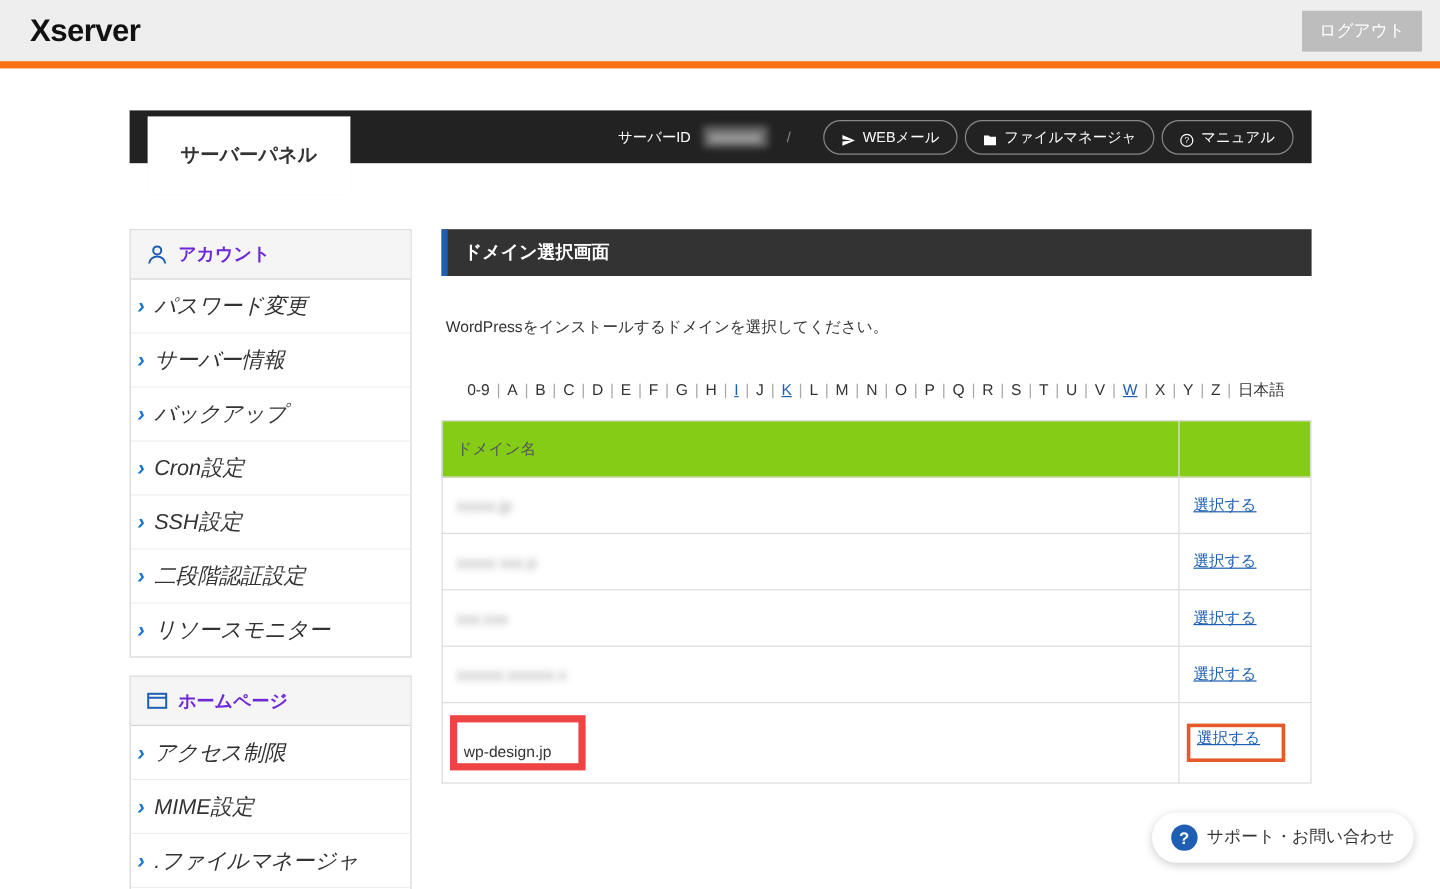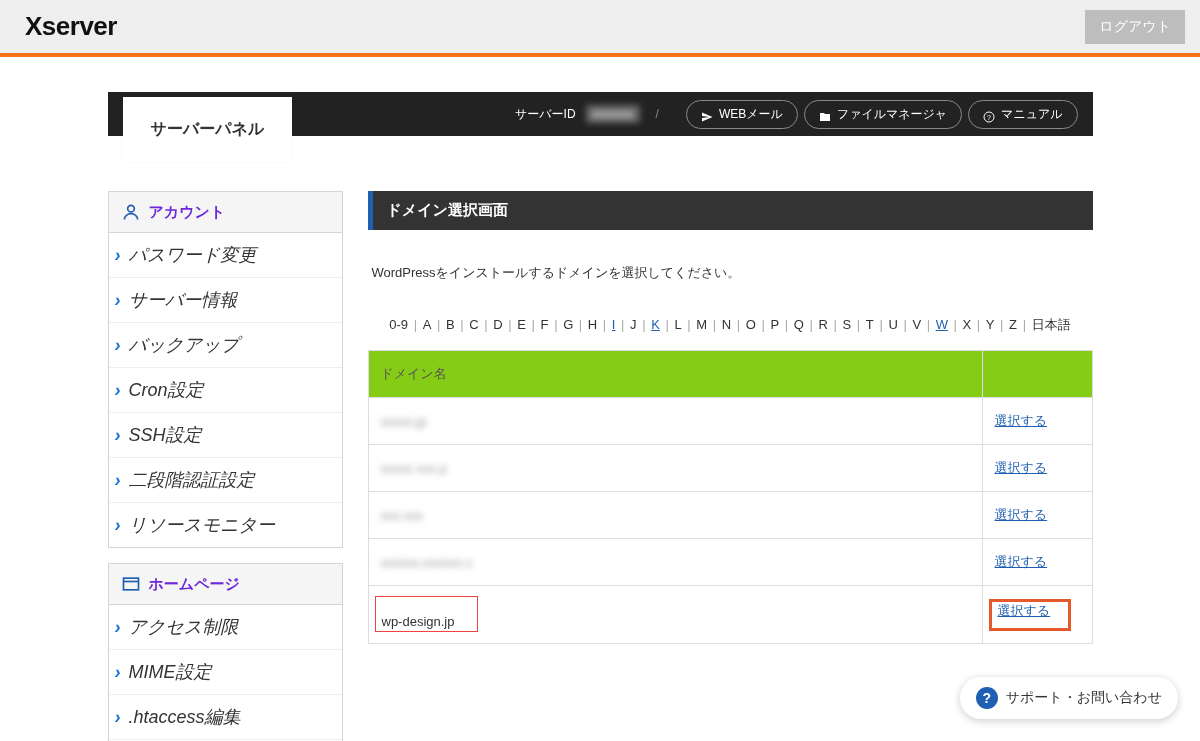--- a/index.html
+++ b/index.html
@@ -1,17 +1,17 @@
 <!DOCTYPE html>
 <html><head>
 <meta charset="utf-8">
 <style>
   * { box-sizing: border-box; margin: 0; padding: 0; }
   body { font-family: "Hiragino Kaku Gothic ProN", "Yu Gothic", "Meiryo", sans-serif; background: #fff; color: #333; font-size: 13px; }
-  .topbar { background: #eee; border-bottom: 4px solid #f97316; height: 57px; display: flex; align-items: center; justify-content: space-between; padding: 0 15px 0 25px; }
+  .topbar { background: #eee; border-bottom: 6px solid #f97316; height: 57px; display: flex; align-items: center; justify-content: space-between; padding: 0 15px 0 25px; }
   .logo { font-size: 26px; font-weight: 700; letter-spacing: -0.5px; color: #111; }
   .logo .x { font-weight: 800; }
   .logout-btn { background: #bdbdbd; color: #fff; border: none; padding: 8px 14px; font-size: 14px; cursor: pointer; }
 
   .page { width: 985px; margin: 35px auto 0 auto; }
   .blackbar { background: #222; height: 44px; display: flex; align-items: center; justify-content: flex-end; padding: 0 15px; position: relative; }
   .panel-title-tab { position: absolute; left: 15px; top: 5px; background: #fff; padding: 22px 28px; font-size: 16px; font-weight: 700; color: #333; box-shadow: 0 0 3px rgba(0,0,0,0.05); }
   .blackbar-left { color: #fff; display: flex; align-items: center; gap: 10px; font-size: 12px; margin-right: 15px;}
   .server-id-val { filter: blur(3px); background:#666; padding:2px 6px; border-radius:2px;}
   .blackbar-sep { color: #888; margin: 0 6px; }
@@ -34,21 +34,21 @@
   .main-desc { padding: 34px 4px; font-size: 13px; }
   .alpha-row { text-align: center; font-size: 13px; color: #333; padding-bottom: 16px; }
   .alpha-row a { color: #1e5fb3; text-decoration: underline; }
   .alpha-row .sep { color:#aaa; margin:0 2px;}
 
   table.domain { width: 100%; border-collapse: collapse; }
   table.domain th, table.domain td { border: 1px solid #ddd; padding: 14px 12px; text-align: left; font-size: 13px; }
   table.domain th { background: #84cc16; font-weight: 400; color:#555;}
   table.domain td .blurred { filter: blur(3px); color:#999;}
   .select-link { color: #1e5fb3; text-decoration: underline; }
-  .hl-box-left { border: 1px solid #ef4444; display:inline-block; padding: 17px 22px 2px 6px; margin:-4px -6px;}
+  .hl-box-left { border: 6px solid #ef4444; display:inline-block; padding: 17px 22px 2px 6px; margin:-4px -6px;}
   .hl-box-right { border: 3px solid #e55a2b; display:inline-block; padding: 0px 18px 8px 6px; margin:-2px -6px;}
 
   .support-fab { position: fixed; right: 22px; bottom: 22px; background: #fff; padding: 10px 16px; border-radius: 22px; box-shadow: 0 2px 8px rgba(0,0,0,0.2); display: flex; align-items: center; gap: 8px; font-size: 14px; cursor:pointer;}
   .support-fab .qmark { width: 22px; height: 22px; background: #1e5fb3; color:#fff; border-radius:50%; display:flex; align-items:center; justify-content:center; font-weight:bold;}
 </style>
 </head>
 <body>
 
 <div class="topbar">
   <div class="logo"><span class="x">X</span>server</div>
@@ -129,21 +129,21 @@
           <span>ホームページ</span>
         </div>
         <ul class="side-list" id="homepage-list">
             <li>
               <a href="#">アクセス制限</a>
             </li>
             <li>
               <a href="#">MIME設定</a>
             </li>
             <li>
-              <a href="#">.htaccess編集</a>
+              <a href="#">.ファイルマネージャ</a>
             </li>
             <li>
               <a href="#">サイト転送設定</a>
             </li>
           </ul>
       </div>
     </div>
 
     <div class="main">
       <div class="main-title">ドメイン選択画面</div>

